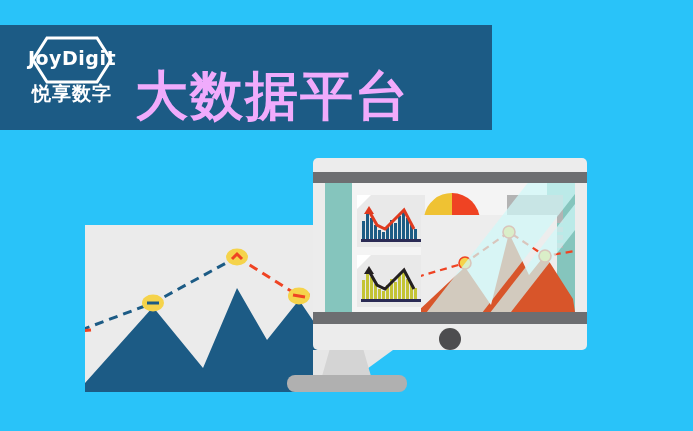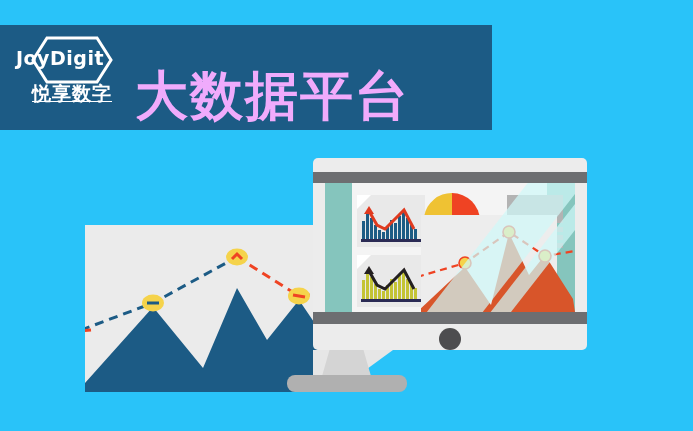--- a/index.html
+++ b/index.html
@@ -6,25 +6,25 @@
   body{
     width:693px;height:431px;overflow:hidden;
     font-family:"Liberation Sans","DejaVu Sans",sans-serif;
   }
   #stage{position:relative;width:693px;height:431px;overflow:hidden;background:#29c3f9;}
 
   
   .banner{position:absolute;left:0;top:25px;width:492px;height:105px;background:#1c5b85;}
   .logo-wrap{position:absolute;left:16px;top:8px;width:112px;height:92px;}
   .logo-hex{position:absolute;left:14px;top:2px;width:84px;height:50px;}
-  .logo-word{position:absolute;left:0;top:14px;width:112px;text-align:left;
+  .logo-word{position:absolute;left:0;top:14px;width:112px;text-align:center;
     color:#ffffff;font-size:19px;font-weight:bold;letter-spacing:.5px;
     font-family:"DejaVu Sans",sans-serif;}
   .logo-cn{position:absolute;left:0;top:48px;width:112px;text-align:center;
-    color:#ffffff;font-size:19px;font-weight:bold;letter-spacing:1px;text-decoration:underline;}
+    color:#ffffff;font-size:19px;font-weight:bold;letter-spacing:1px;}
   .banner-title{position:absolute;left:135px;top:44px;color:#f0abfc;
     font-size:53px;font-weight:bold;letter-spacing:2px;line-height:1;}
 
   
   .left-panel{position:absolute;left:85px;top:225px;width:232px;height:167px;background:#ebebeb;}
   .left-svg{position:absolute;left:85px;top:200px;width:250px;height:192px;}
 
   
   .monitor{position:absolute;left:313px;top:158px;width:274px;height:192px;
     background:#ececec;border-radius:5px;}

